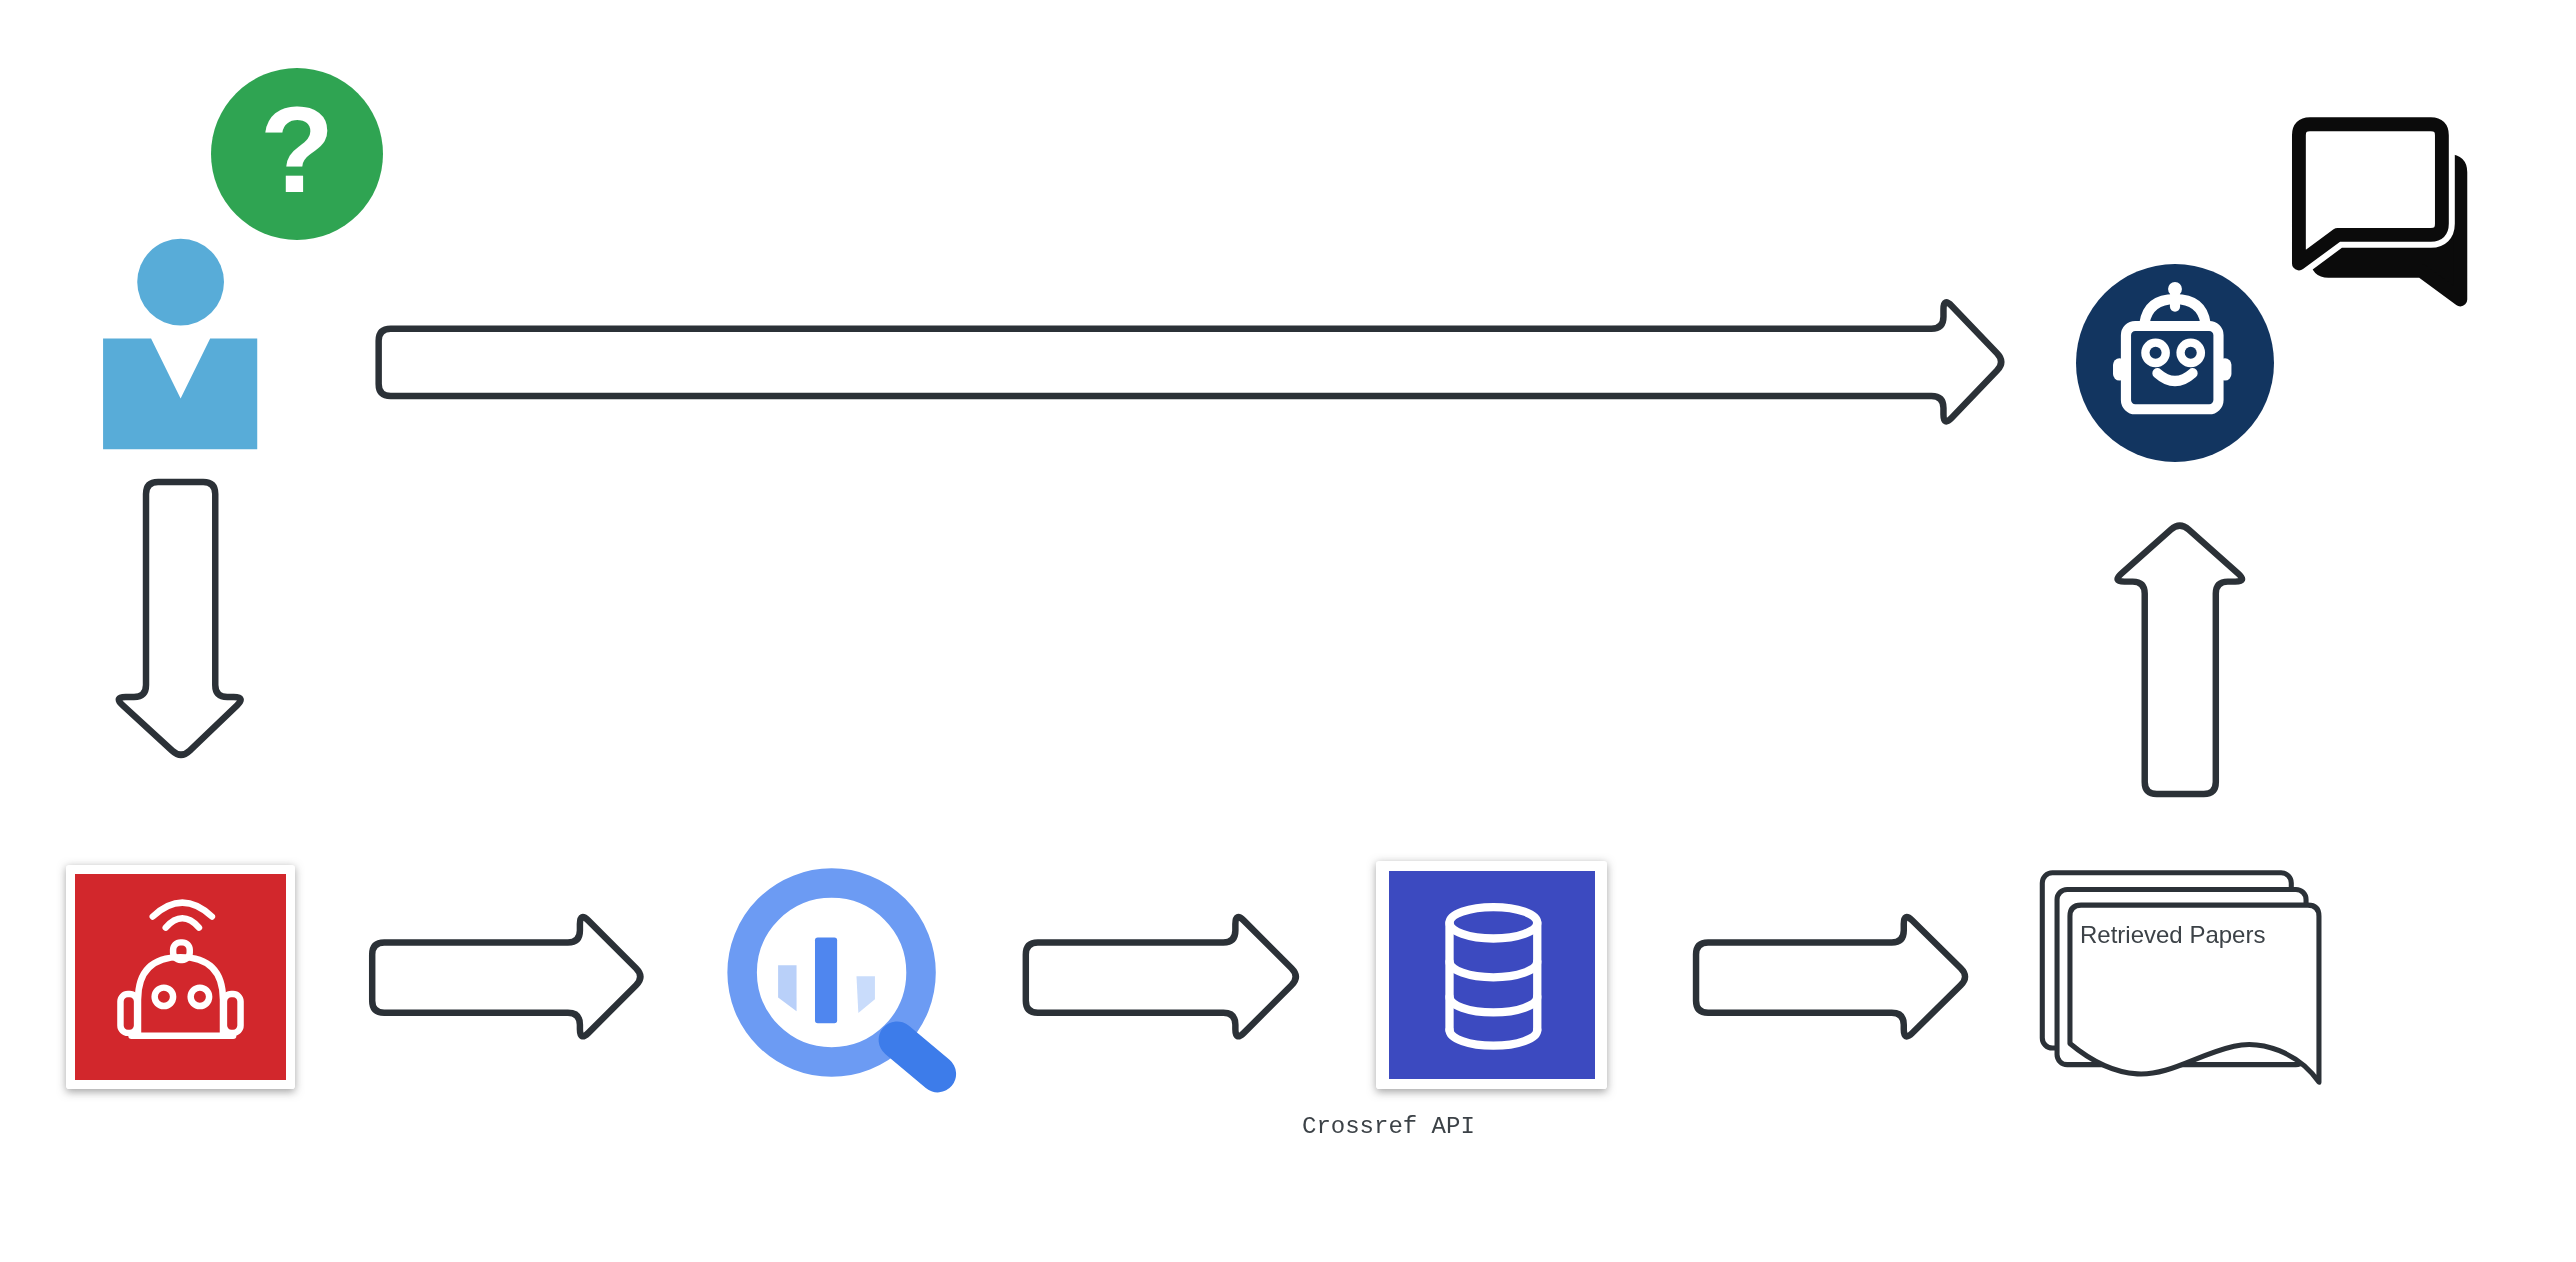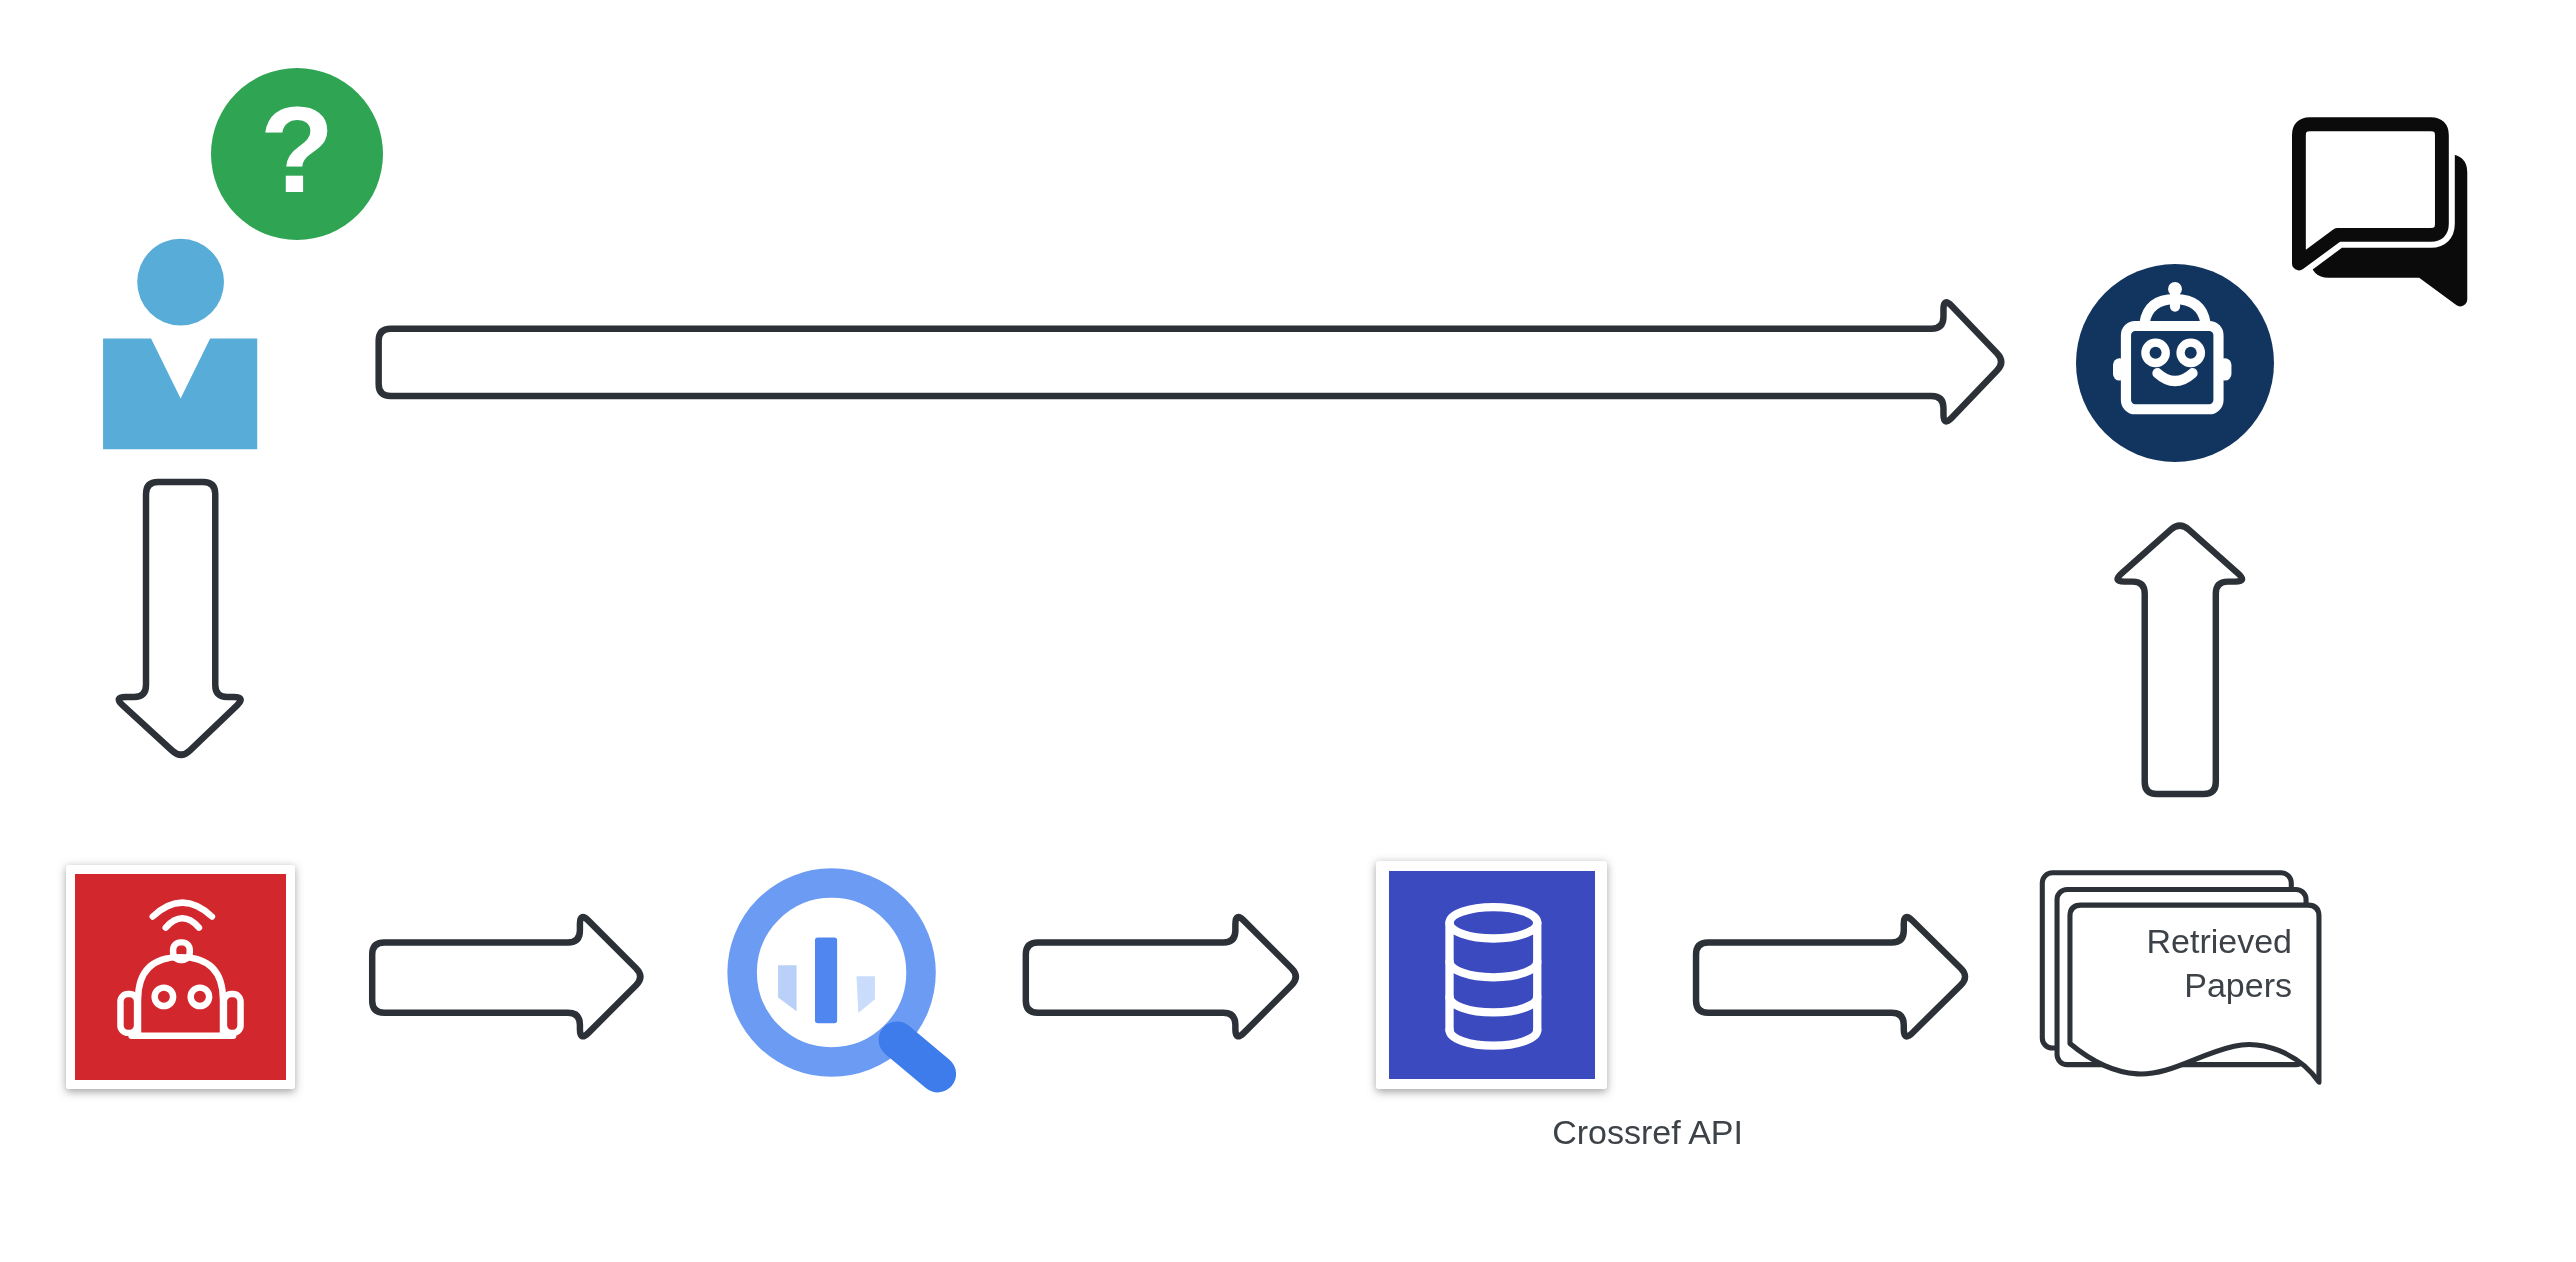--- a/index.html
+++ b/index.html
@@ -45,25 +45,25 @@
   .tile-indigo{left:1376px;top:861px;width:231px;height:228px;}
   .tile-indigo .fill{width:206px;height:208px;background:var(--indigo);display:flex;align-items:center;justify-content:center;}
 
   
   .bot-circle{
     left:2076px;top:264px;width:198px;height:198px;
     border-radius:50%;background:var(--navy);
   }
 
   .diagram-label{
-    font-size:34px;color:var(--text);
-    text-align:right;
+    font-size:24px;color:var(--text);
+    text-align:left;
   }
   #generated-query-label{left:651px;top:1113px;width:369px;}
-  #crossref-label{left:1374px;top:1113px;width:369px;}
+  #crossref-label{left:1302px;top:1113px;width:369px;font-family:Liberation Mono, monospace;}
   #papers-label{left:2080px;top:920px;width:212px;line-height:1.28;}
 </style>
 </head>
 <body>
 
 <div id="canvas">
 
   <svg id="arrow-layer" width="2576" height="1262" viewBox="0 0 2790 1367">
     <path d="M410,369 Q410,356 423,356 L2092,356 Q2105,356 2105,343 L2105,335 Q2105,322 2113.988940080712,331.3914299350722 L2163.011059919288,382.6085700649278 Q2172,392 2163.011059919288,401.3914299350722 L2113.988940080712,452.6085700649278 Q2105,462 2105,449 L2105,442 Q2105,429 2092,429 L423,429 Q410,429 410,416 Z"></path>
     <path d="M158,535 Q158,522 171,522 L220,522 Q233,522 233,535 L233,742 Q233,755 246,755 L253,755 Q266,755 256.6085700649278,763.9889400807119 L205.39142993507218,813.0110599192881 Q196,822 186.4224440317206,813.2096404126751 L132.5775559682794,763.7903595873249 Q123,755 136,755 L145,755 Q158,755 158,742 Z"></path>

